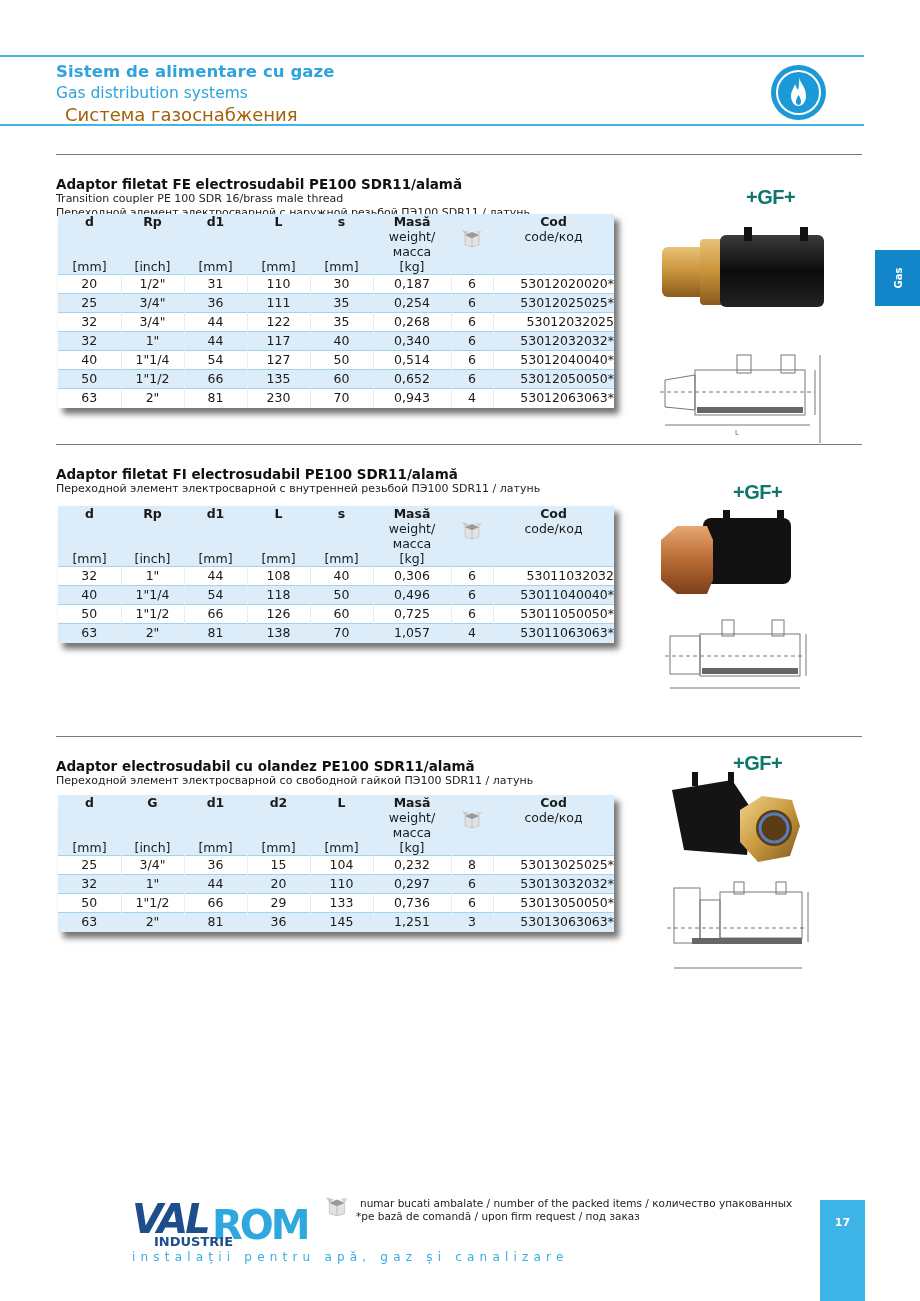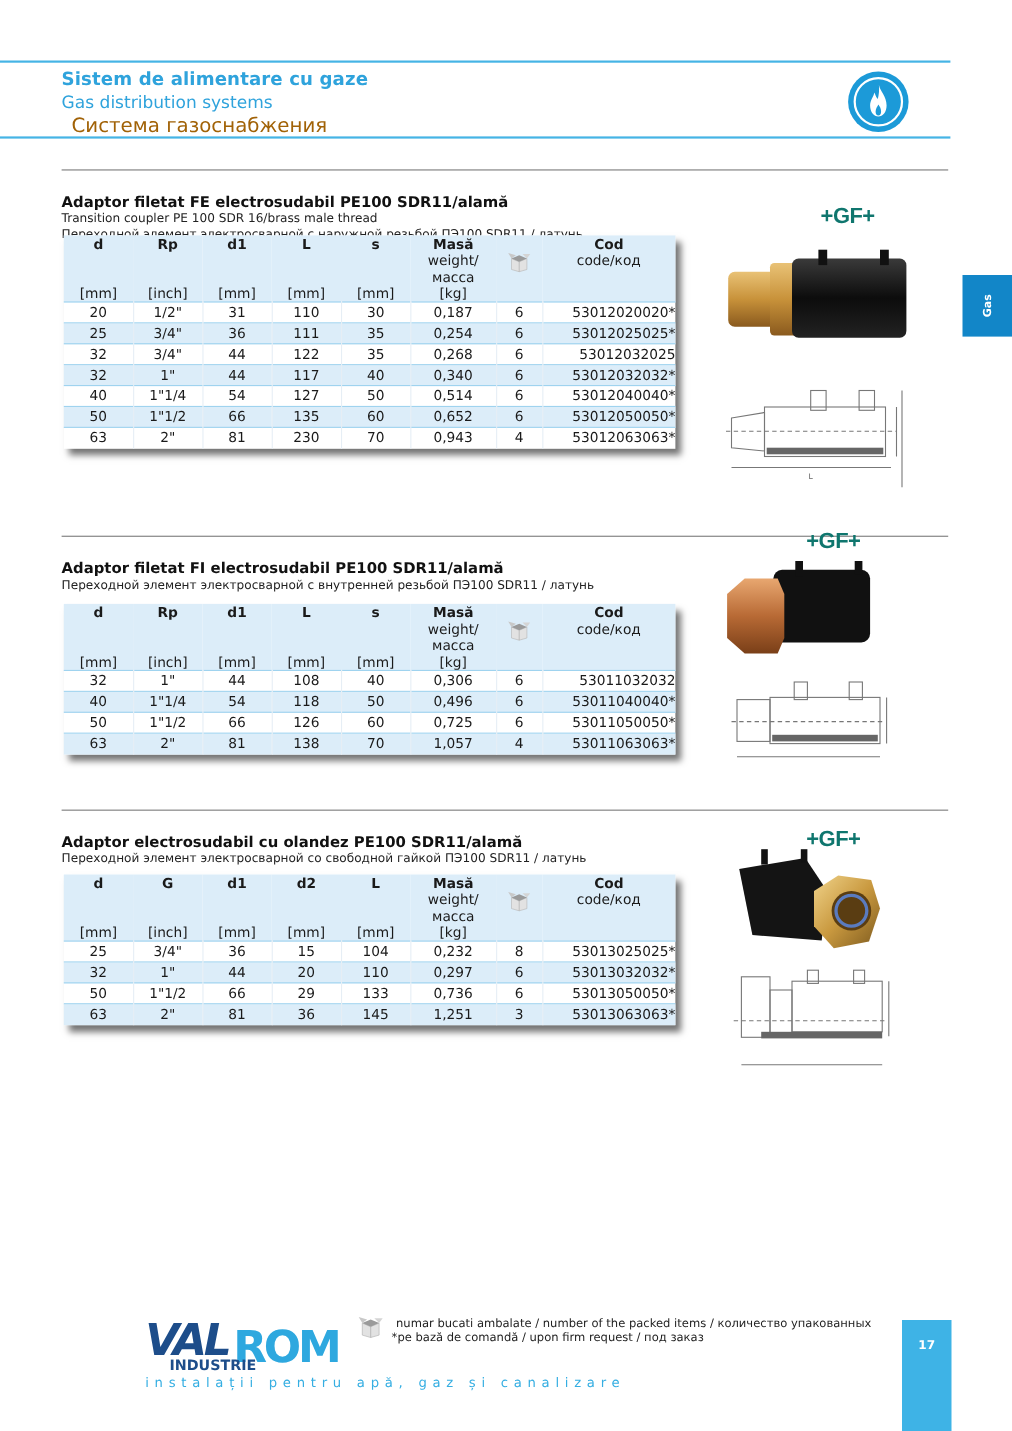--- a/index.html
+++ b/index.html
@@ -246,21 +246,21 @@
     <path d="M10 45 L40 40 L40 75 L10 72 Z"></path>
     <line x1="5" y1="57" x2="160" y2="57" stroke-dasharray="4 3"></line>
     <line x1="10" y1="90" x2="155" y2="90"></line>
     <line x1="160" y1="35" x2="160" y2="80"></line>
     <line x1="165" y1="20" x2="165" y2="108"></line>
   </g>
   <rect x="42" y="72" width="106" height="6" fill="#666"></rect>
   <text x="80" y="100" font-size="7" fill="#666" font-family="DejaVu Sans, sans-serif">L</text>
 </svg>
 
-<div class="section" style="top:487px;">
+<div class="section" style="top:444px;">
   <div class="sec-rule"></div>
   <div class="sec-title">Adaptor filetat FI electrosudabil PE100 SDR11/alamă</div>
   <div class="sec-sub">Переходной элемент  электросварной с внутренней резьбой ПЭ100 SDR11 / латунь</div>
 
   <div class="tbl-wrap" style="top:62px;">
     <table>
       <colgroup>
           <col style="width:63px">
           <col style="width:63px">
           <col style="width:63px">

